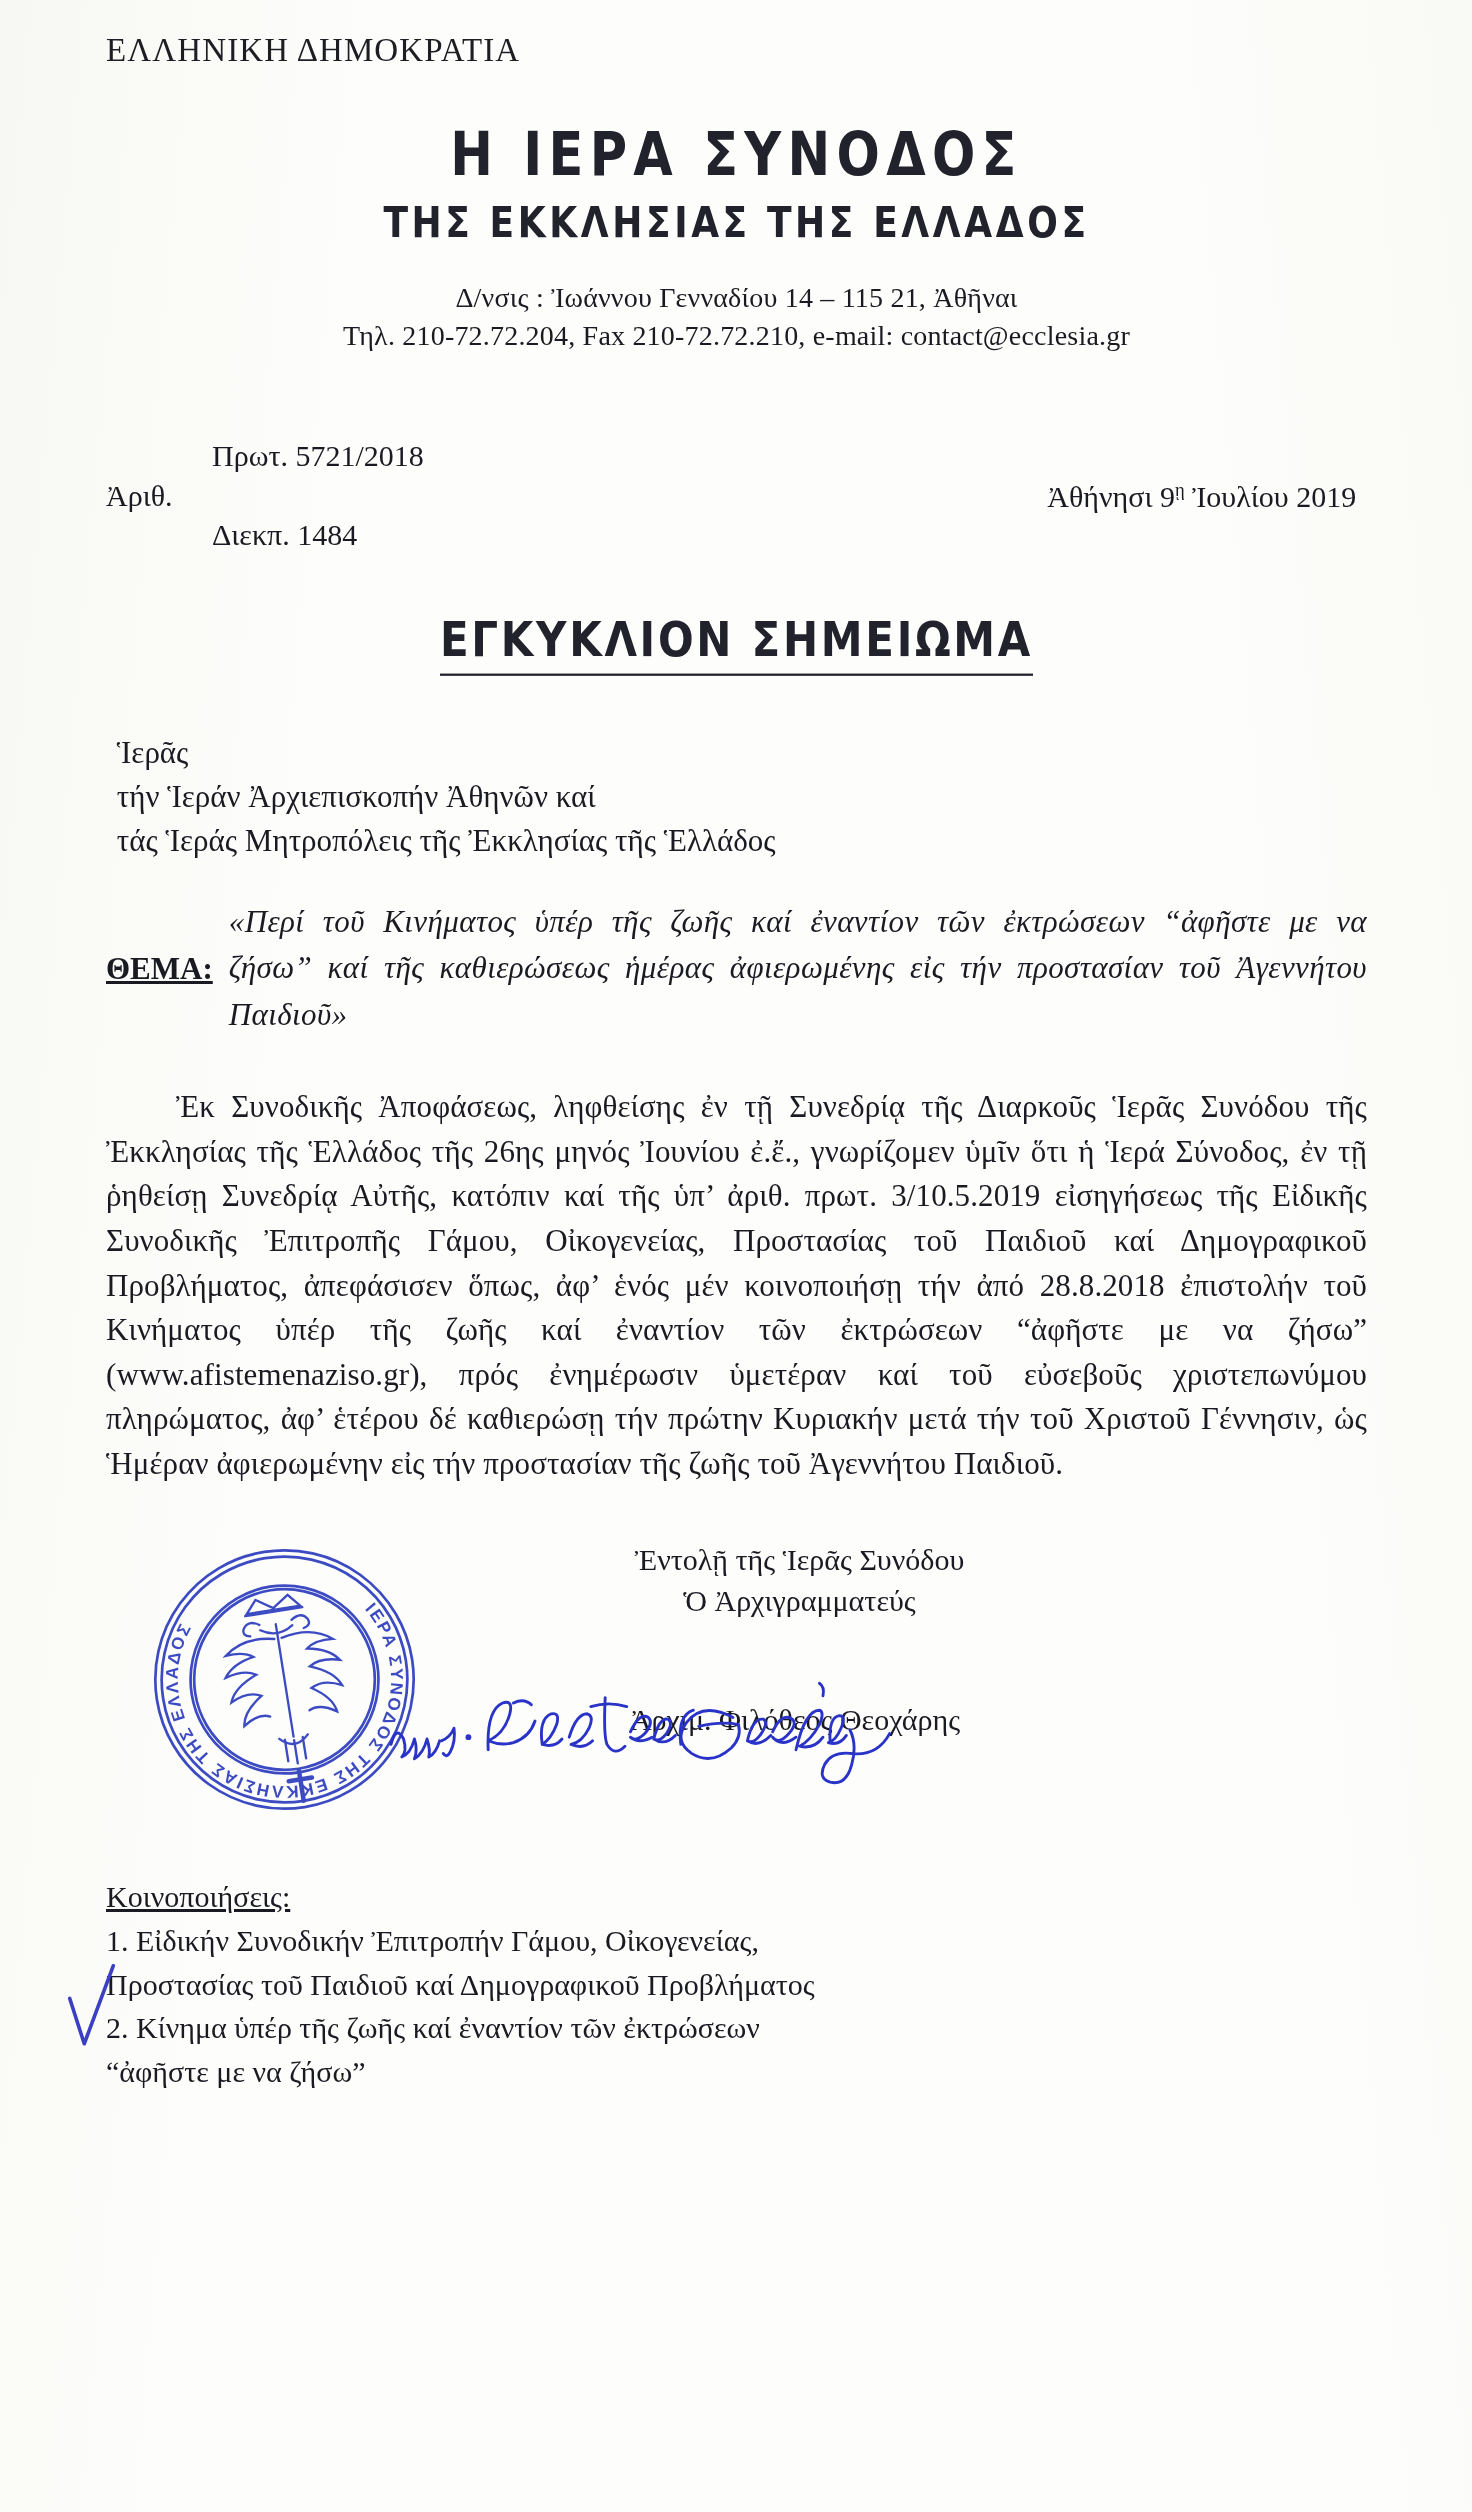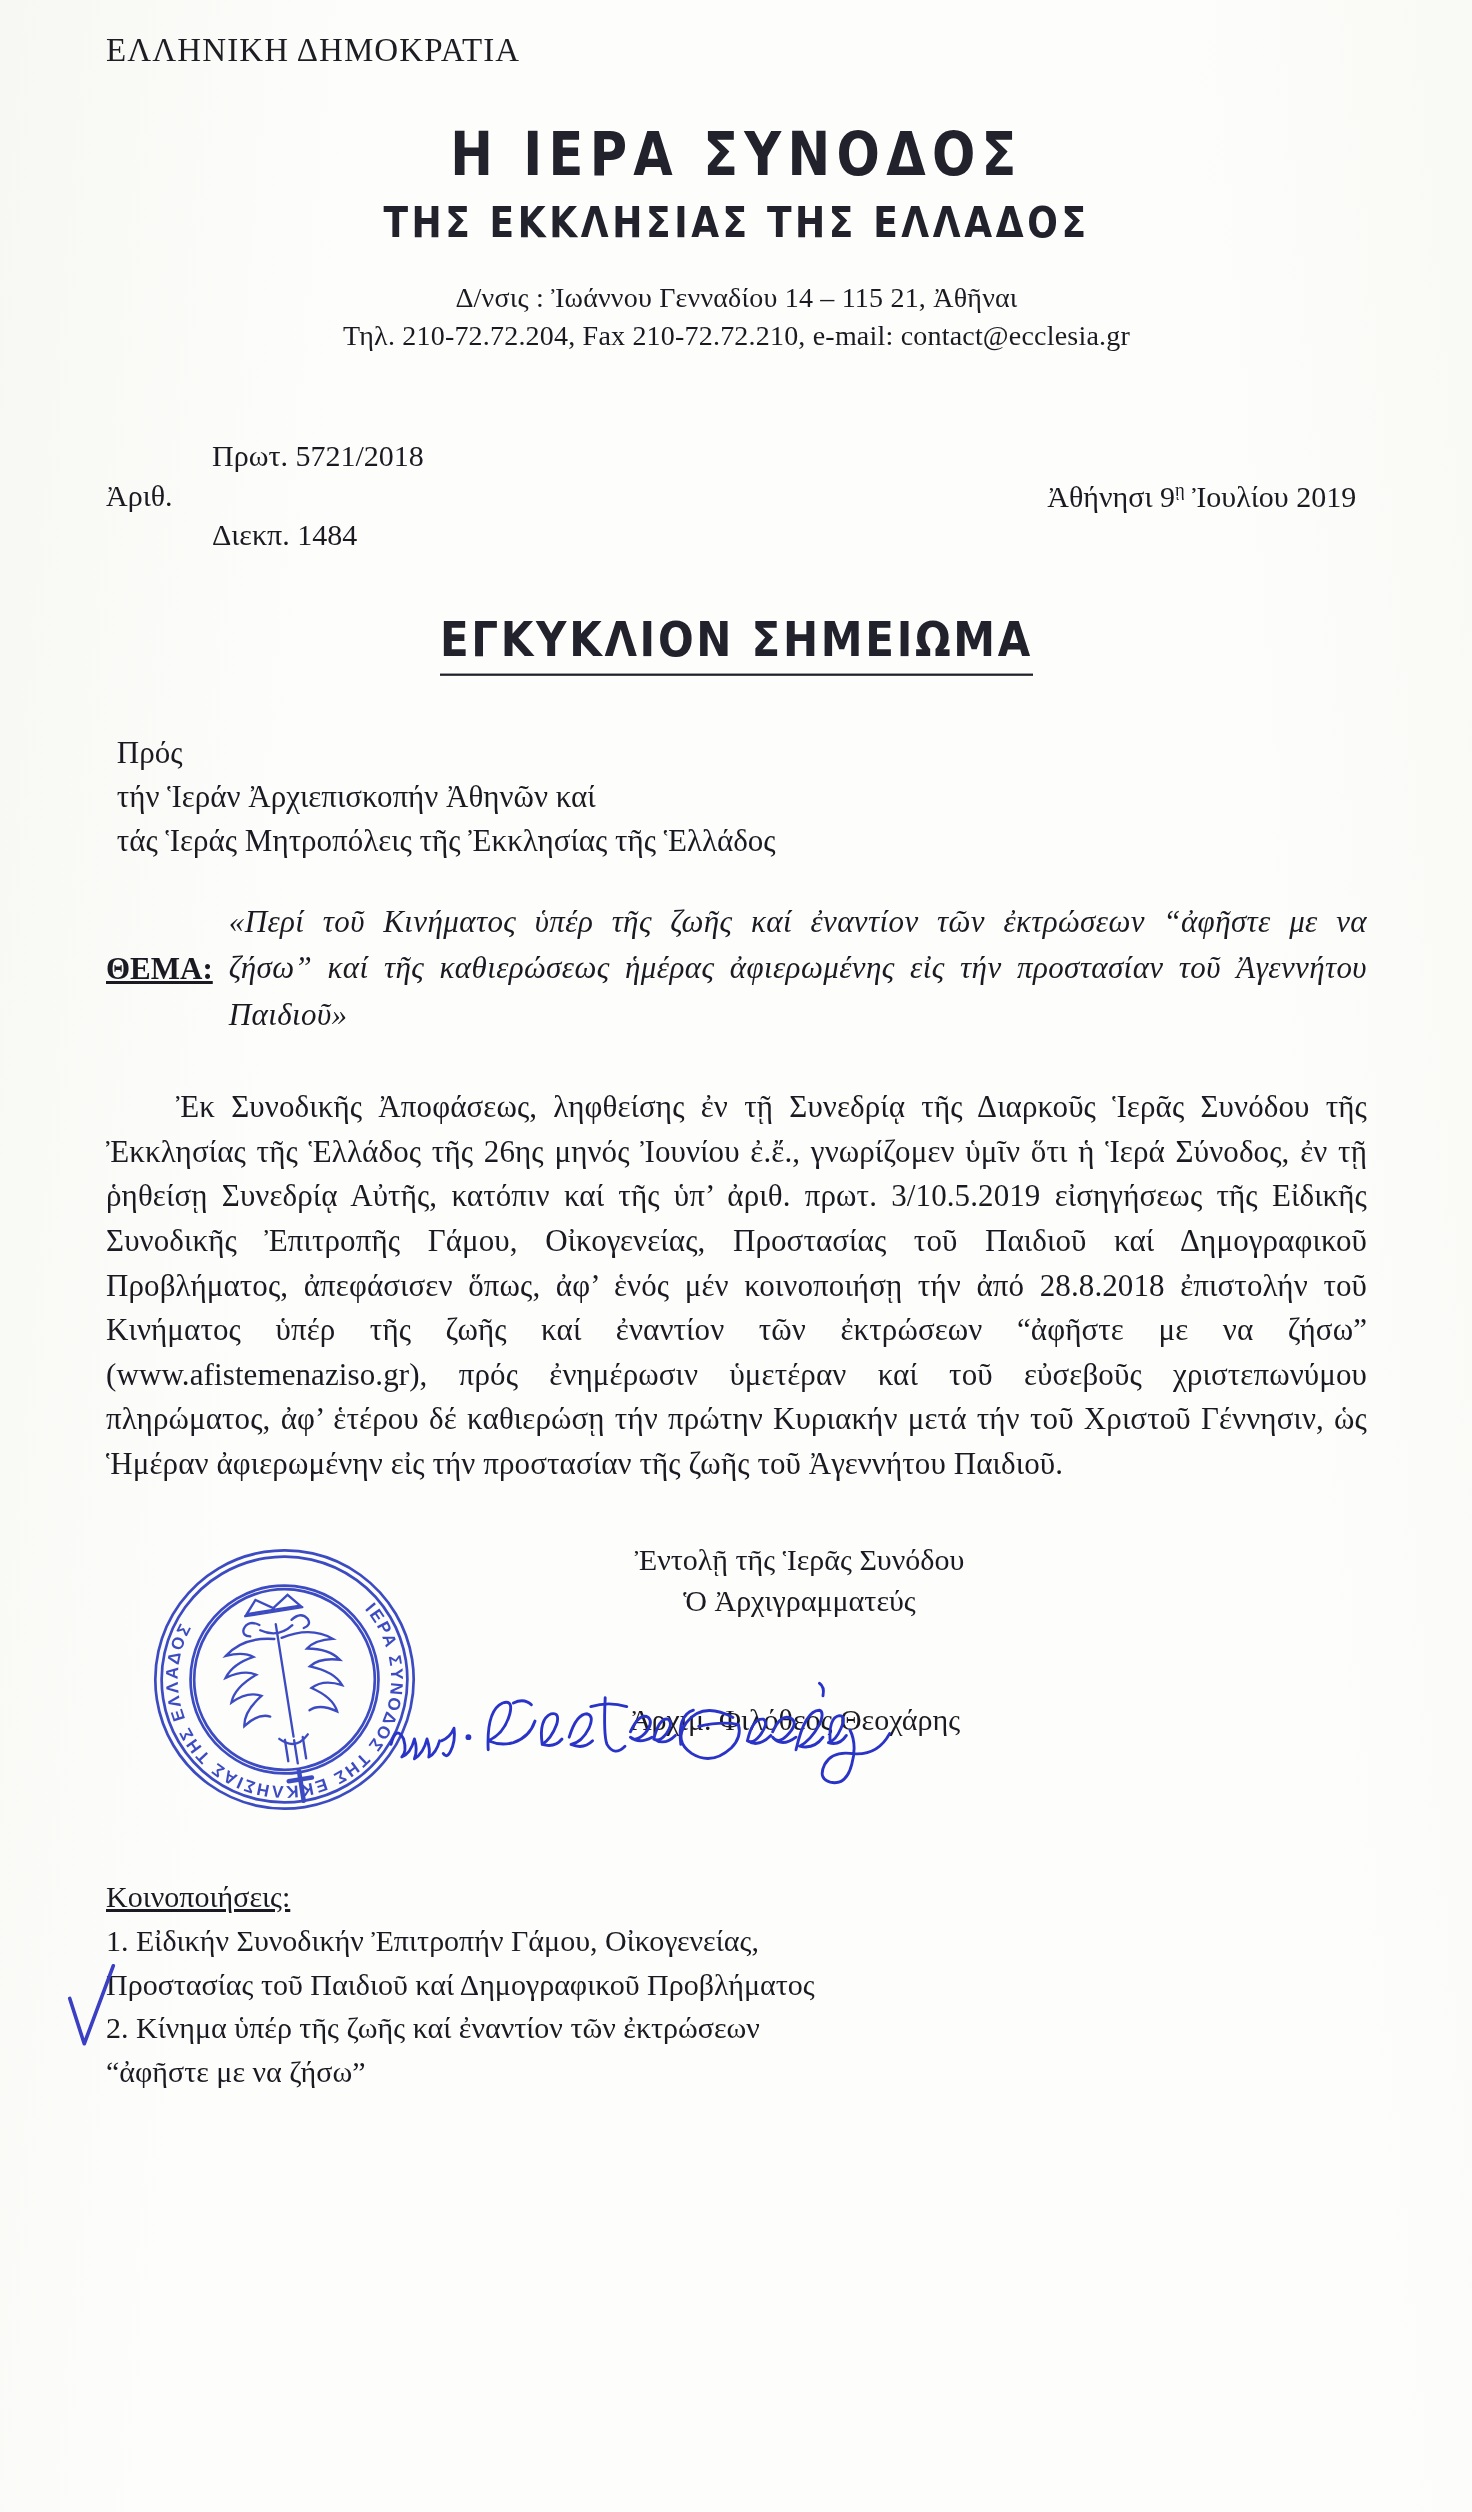--- a/index.html
+++ b/index.html
@@ -258,21 +258,21 @@
       <div class="prot-arith">Ἀριθ.</div>
       <div class="prot-diekp">Διεκπ.  1484</div>
       <div class="prot-date"><span>Ἀθήνησι 9</span><sup>ῃ</sup><span> Ἰουλίου 2019</span></div>
     </div>
 
     <div class="doc-title-wrap">
       <span class="doc-title uncial">ΕΓΚΥΚΛΙΟΝ ΣΗΜΕΙΩΜΑ</span>
     </div>
 
     <div class="recipients">
-      <div>Πρός</div>
+      <div>Ἱερᾶς</div>
       <div>τήν Ἱεράν Ἀρχιεπισκοπήν Ἀθηνῶν καί</div>
       <div>τάς Ἱεράς Μητροπόλεις τῆς Ἐκκλησίας τῆς Ἑλλάδος</div>
     </div>
 
     <div class="subject">
       <div class="subject-label">ΘΕΜΑ:</div>
       <div class="subject-text">«Περί τοῦ Κινήματος ὑπέρ τῆς ζωῆς καί ἐναντίον τῶν ἐκτρώσεων “ἀφῆστε με να ζήσω” καί τῆς καθιερώσεως ἡμέρας ἀφιερωμένης εἰς τήν προστασίαν τοῦ Ἀγεννήτου Παιδιοῦ»</div>
     </div>
 
     <div class="body-text">Ἐκ Συνοδικῆς Ἀποφάσεως, ληφθείσης ἐν τῇ Συνεδρίᾳ τῆς Διαρκοῦς Ἱερᾶς Συνόδου τῆς Ἐκκλησίας τῆς Ἑλλάδος τῆς 26ης μηνός Ἰουνίου ἐ.ἔ., γνωρίζομεν ὑμῖν ὅτι ἡ Ἱερά Σύνοδος, ἐν τῇ ῥηθείσῃ Συνεδρίᾳ Αὐτῆς, κατόπιν καί τῆς ὑπ’ ἀριθ. πρωτ. 3/10.5.2019 εἰσηγήσεως τῆς Εἰδικῆς Συνοδικῆς Ἐπιτροπῆς Γάμου, Οἰκογενείας, Προστασίας τοῦ Παιδιοῦ καί Δημογραφικοῦ Προβλήματος, ἀπεφάσισεν ὅπως, ἀφ’ ἑνός μέν κοινοποιήσῃ τήν ἀπό 28.8.2018 ἐπιστολήν τοῦ Κινήματος ὑπέρ τῆς ζωῆς καί ἐναντίον τῶν ἐκτρώσεων “ἀφῆστε με να ζήσω” (www.afistemenaziso.gr), πρός ἐνημέρωσιν ὑμετέραν καί τοῦ εὐσεβοῦς χριστεπωνύμου πληρώματος, ἀφ’ ἑτέρου δέ καθιερώσῃ τήν πρώτην Κυριακήν μετά τήν τοῦ Χριστοῦ Γέννησιν, ὡς Ἡμέραν ἀφιερωμένην εἰς τήν προστασίαν τῆς ζωῆς τοῦ Ἀγεννήτου Παιδιοῦ.</div>

